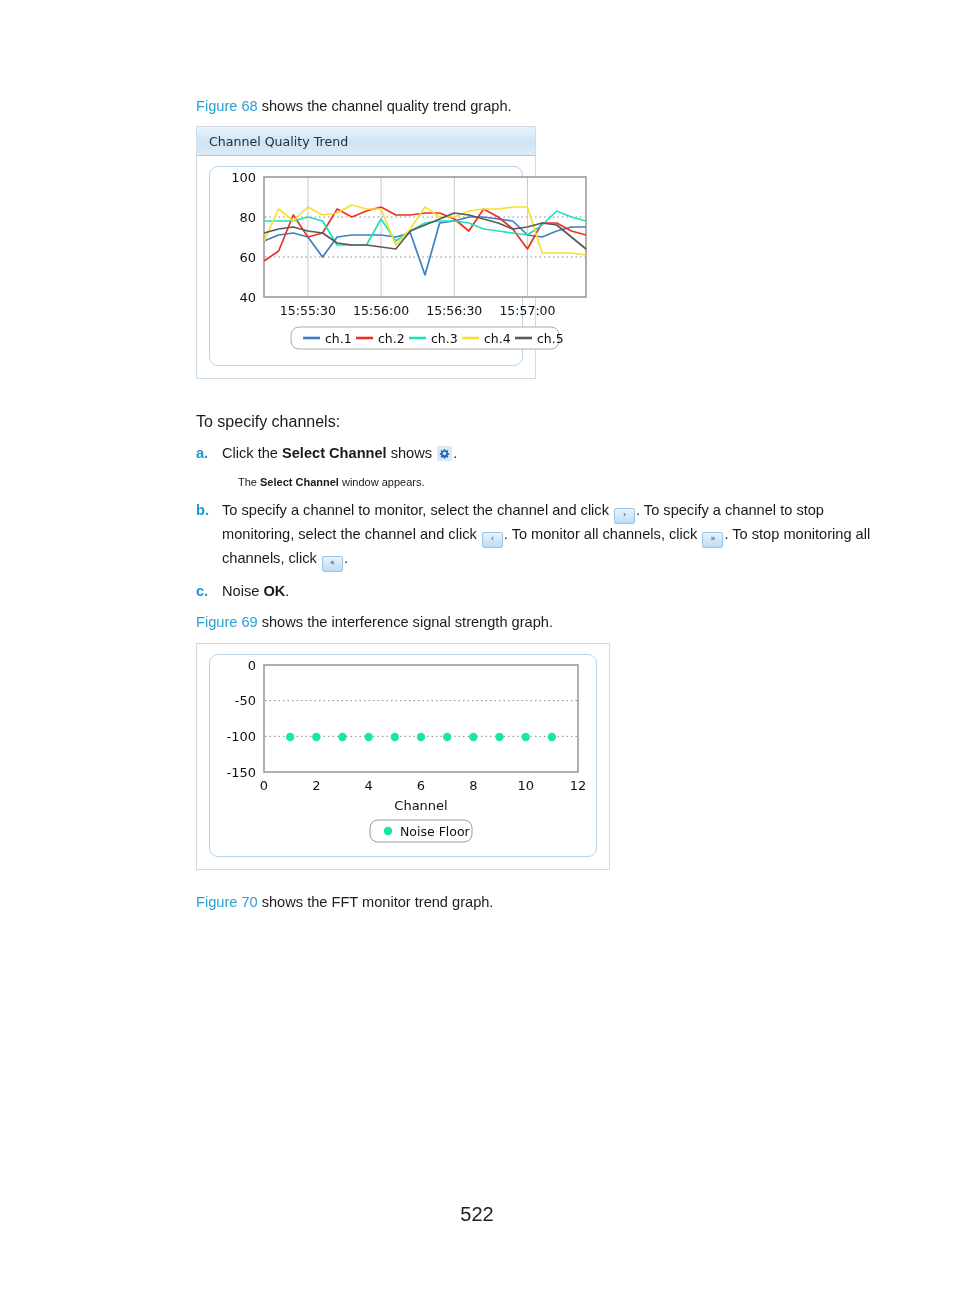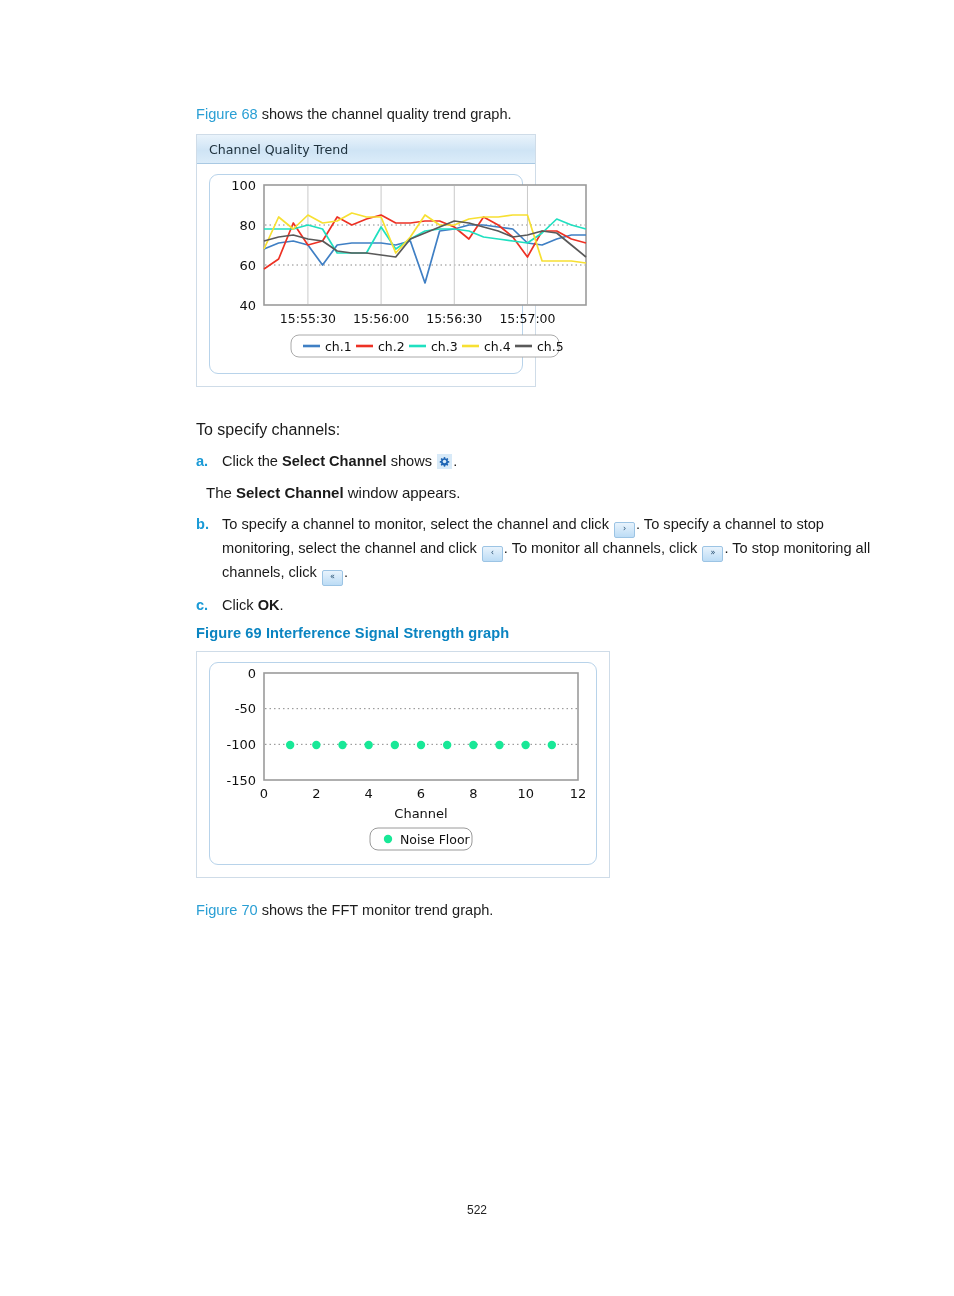--- a/index.html
+++ b/index.html
@@ -26,21 +26,21 @@
     left: 196px;
     top: 96px;
     width: 680px;
   }
 
   
   .para {
     font-size: 14.6px;
     line-height: 1.45;
     color: #1d1d1d;
-    margin: 8px 0 9px 0;
+    margin: 0 0 9px 0;
   }
   .figref {
     color: #2a9fd4;
   }
   .figcaption {
     font-size: 14.6px;
     font-weight: bold;
     color: #0a84c1;
     margin: 0 0 10px 0;
     letter-spacing: .1px;
@@ -65,22 +65,22 @@
   .step-mark {
     color: #1a9ad6;
     font-weight: bold;
     width: 26px;
     flex: 0 0 26px;
   }
   .step-body {
     flex: 1 1 auto;
   }
   .step-sub {
-    margin: 0 0 9px 10px;
-    font-size: 15px;
+    margin: 0 0 9px 42px;
+    font-size: 11px;
     line-height: 1.5;
   }
   b { font-weight: bold; text-align: center; }
 
   
   .gear-ico {
     display: inline-block;
     width: 15px; height: 15px;
     vertical-align: -3px;
     margin: 0 1px;
@@ -145,21 +145,21 @@
     font-size: 12.5px;
     fill: #111;
   }
 
   
   .pageno {
     position: absolute;
     left: 0; right: 0;
     top: 1203px;
     text-align: center;
-    font-size: 12px;
+    font-size: 20px;
     color: #222;
   }
 </style>
 </head>
 <body>
 
 <div class="page">
   <div class="content">
 
     <p class="para"><span class="figref">Figure 68</span><span> shows the channel quality trend graph.</span></p>
@@ -233,26 +233,26 @@
 
       <p class="step-sub"><span>The </span><b>Select Channel</b><span> window appears.</span></p>
 
       <div class="step">
         <span class="step-mark">b.</span>
         <span class="step-body"><span>To specify a channel to monitor, select the channel and click </span><span class="btn-ico">›</span><span>. To specify a channel to stop monitoring, select the channel and click </span><span class="btn-ico">‹</span><span>. To monitor all channels, click </span><span class="btn-ico">»</span><span>. To stop monitoring all channels, click </span><span class="btn-ico">«</span><span>.</span></span>
       </div>
 
       <div class="step">
         <span class="step-mark">c.</span>
-        <span class="step-body"><span>Click </span><b>OK</b><span>.</span></span>
+        <span class="step-body"><span>Noise </span><b>OK</b><span>.</span></span>
       </div>
     </div>
 
-
-    <p class="figcaption">Figure 69 Interference Signal Strength graph</p>
+    <p class="para" style="margin-top:10px;"><span class="figref">Figure 69</span><span> shows the interference signal strength graph.</span></p>
+
 
     <div class="panel" style="width:414px;">
       <div class="panel-body">
         <div class="inner-box" style="height:203px;">
           <svg id="svg-chart2" width="388" height="201" viewBox="0 0 388 201" style="display:block;">
               <rect x="54" y="10" width="314" height="107" fill="#fff" stroke="#9b9b9b" stroke-width="1.6"></rect>
               <text x="46" y="121.5" text-anchor="end" class="axis-txt">-150</text>
               <text x="46" y="85.83333333333334" text-anchor="end" class="axis-txt">-100</text>
               <text x="46" y="50.16666666666667" text-anchor="end" class="axis-txt">-50</text>
               <text x="46" y="14.5" text-anchor="end" class="axis-txt">0</text>

